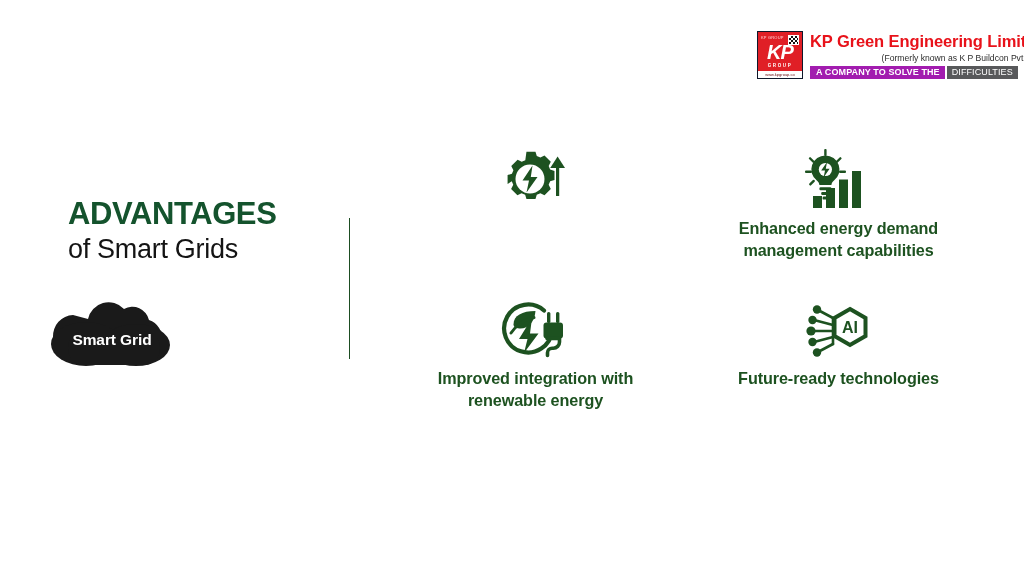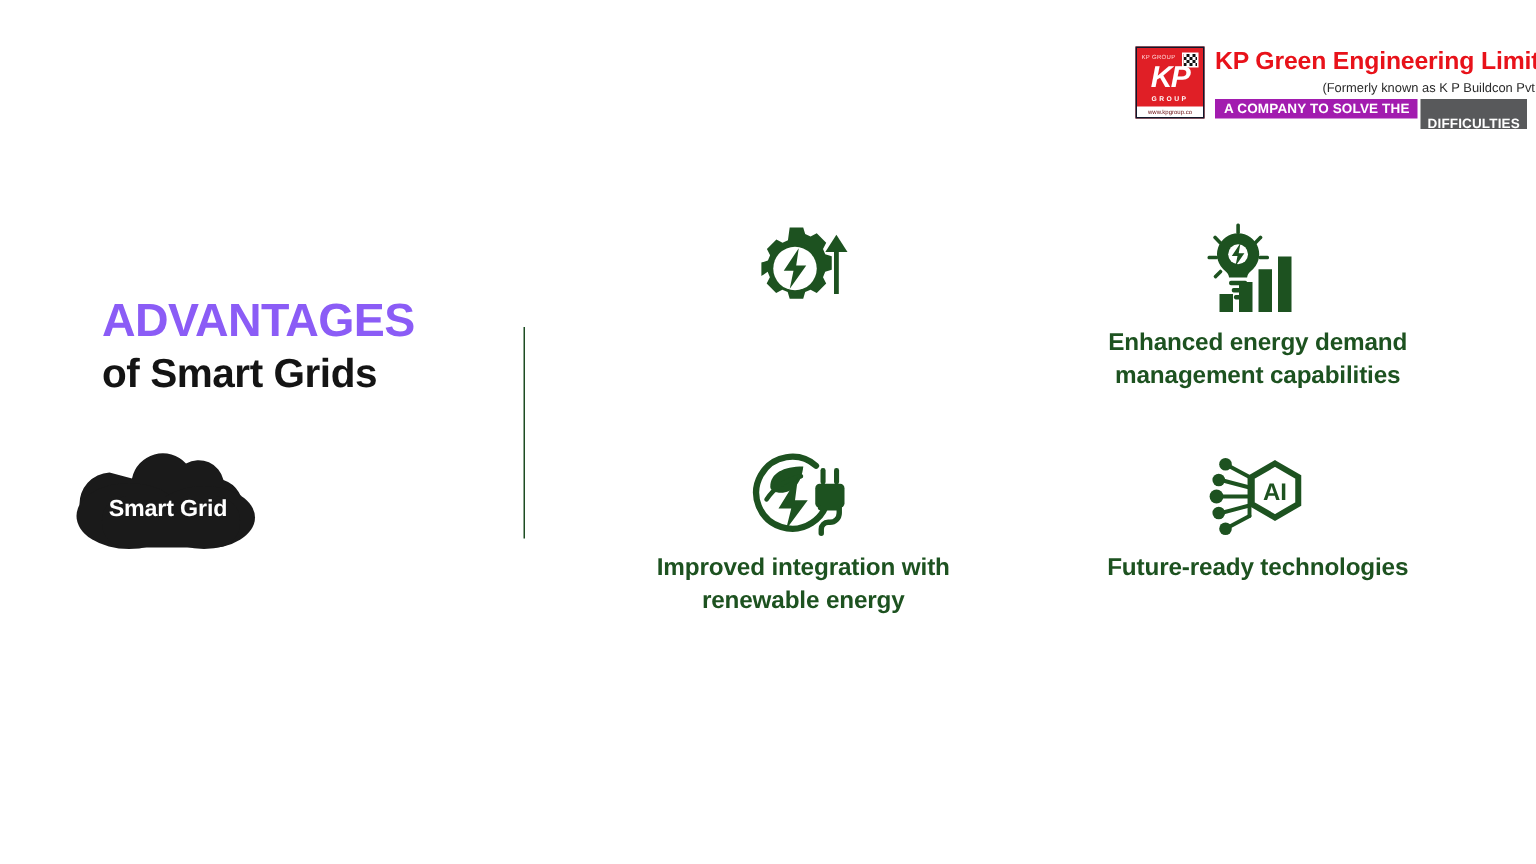--- a/index.html
+++ b/index.html
@@ -128,45 +128,45 @@
     font-weight: 700;
     letter-spacing: .1px;
     padding: 0 5px 0 6px;
     white-space: nowrap;
   }
   .brand-tagline .t-dark {
     background: #58595b;
     color: #ffffff;
     font-size: 9px;
     line-height: 13px;
-    font-weight: 700;
+    font-weight: 400;
     letter-spacing: .1px;
-    padding: 10px 5px;
+    padding: 0 5px;
     margin-left: 2px;
     white-space: nowrap;
   }
 
   
   .left-panel {
     position: absolute;
     left: 68px;
     top: 196px;
     width: 270px;
   }
   .title-line1 {
     font-size: 31px;
     line-height: 36px;
     font-weight: 700;
-    color: #8b5cf6;
+    color: #14532d;
     letter-spacing: -0.4px;
   }
   .title-line2 {
     font-size: 27px;
     line-height: 34px;
-    font-weight: 700;
+    font-weight: 400;
     color: #141414;
     letter-spacing: -0.3px;
   }
 
   .cloud-wrap {
     position: absolute;
     left: 48px;
     top: 297px;
     width: 128px;
     height: 78px;

